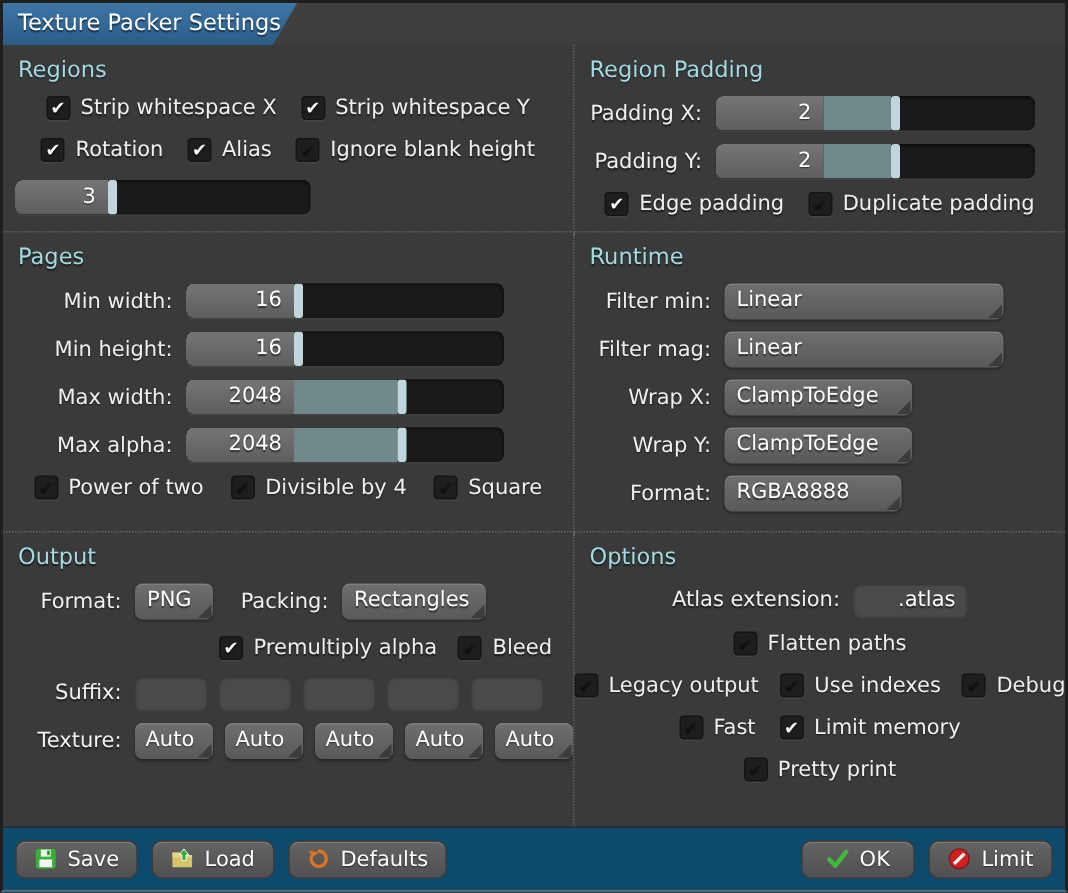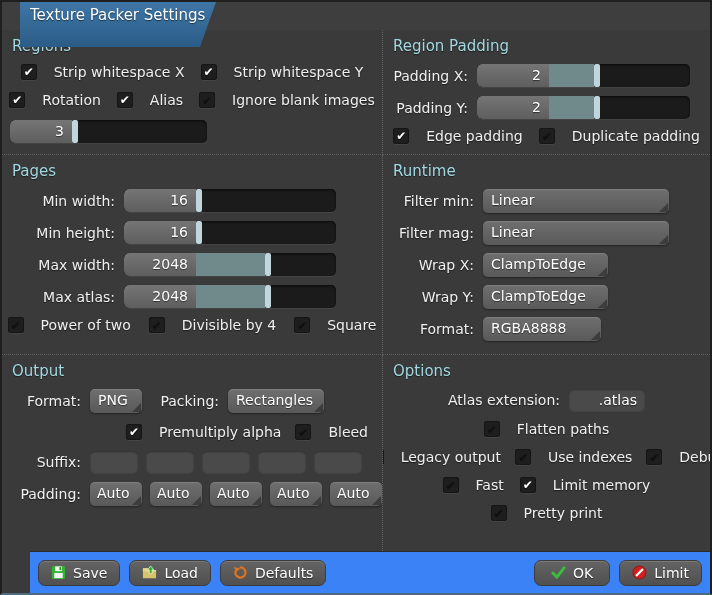--- a/index.html
+++ b/index.html
@@ -14,37 +14,37 @@
     width: 712px; height: 595px;
     background: #3a3a3a;
     border: 2px solid #1f1f1f;
     border-bottom: 2px solid #4b6b80;
     display: flex; flex-direction: column;
     text-shadow: 0 1px 1px rgba(0,0,0,.55);
   }
   
   .titlebar { height: 28px; background: #3e3e3e; position: relative; flex: 0 0 auto; }
   .title-tab {
-    position: absolute; left: 18px; top: 0; height: 45px; width: 196px;
+    position: absolute; left: 0; top: 0; height: 28px; width: 196px;
     background: linear-gradient(#3e76a6, #2b5c87);
     clip-path: polygon(0 0, 100% 0, calc(100% - 16px) 100%, 0 100%);
     line-height: 27px; padding-left: 10px; font-size: 15px; color: #fff;
   }
   
   .content { flex: 1 1 auto; display: grid; grid-template-columns: 381px 1fr; grid-template-rows: 125px 200px 1fr; }
   .cell { padding: 5px 8px 0 8px; overflow: hidden; }
   .cell.cl { border-right: 1px dotted #616161; }
   .cell.rtop { border-bottom: 1px dotted #616161; }
   .sec-h { color: #a2d9e3; font-size: 15px; margin: 2px 0 9px 2px; }
   
   .crow { display: flex; align-items: center; justify-content: center; gap: 16px; margin-bottom: 12px; }
   .frow { display: flex; align-items: center; margin-bottom: 9px; }
   .flabel { text-align: right; padding-right: 9px; flex: 0 0 auto; white-space: nowrap; }
   
-  .chk { display: inline-flex; align-items: center; gap: 17px; cursor: default; white-space: nowrap; }
+  .chk { display: inline-flex; align-items: center; gap: 7px; cursor: default; white-space: nowrap; }
   .box {
     width: 16px; height: 16px; background: #1e1e1e; border-radius: 3px;
     box-shadow: inset 0 0 0 1px #151515, 0 1px 0 rgba(255,255,255,.06);
     display: inline-flex; align-items: center; justify-content: center;
     font-size: 12px; color: transparent;
   }
   .chk.on .box { color: #ffffff; }
   .box::after { content: "✔"; }
   
   .ss {
@@ -75,22 +75,22 @@
   .tf {
     height: 22px; line-height: 22px; background: #4a4a4a; border-radius: 5px;
     padding: 0 8px; color: #fff; text-align: right; flex: 0 0 auto;
     box-shadow: inset 0 1px 2px rgba(0,0,0,.35), 0 1px 0 rgba(255,255,255,.05);
   }
   .five { display: flex; gap: 8px; }
   .five .tf { width: 48px; padding: 0 7px; }
   .five .sel { width: 52px; padding-left: 7px; }
   
   .footer {
-    flex: 0 0 42px; background: #3b82f6; border-top: 1px solid #2a2a2a;
-    display: flex; align-items: center; justify-content: space-between; padding: 0 8px; margin-left: 28px;
+    flex: 0 0 42px; background: #0c4a6e; border-top: 1px solid #2a2a2a;
+    display: flex; align-items: center; justify-content: space-between; padding: 0 8px;
   }
   .bgroup { display: flex; gap: 9px; }
   .btn {
     display: inline-flex; align-items: center; gap: 7px; height: 26px;
     padding: 0 12px; border-radius: 7px; color: #fff;
     background: linear-gradient(#646464, #505050);
     border: 1px solid #3c3c3c; box-shadow: inset 0 1px 0 rgba(255,255,255,.15);
     cursor: default; white-space: nowrap;
   }
   .btn svg { display: block; }
@@ -124,21 +124,21 @@
         <label class="chk on">
           <span class="box"></span>
           <span>Rotation</span>
         </label>
         <label class="chk on">
           <span class="box"></span>
           <span>Alias</span>
         </label>
         <label class="chk">
           <span class="box"></span>
-          <span>Ignore blank images</span>
+          <span>Ignore blank height</span>
         </label>
       </div>
       <div class="frow">
         <div class="ss" style="width:197px">
           <span class="num" style="width:62px">3</span>
           <span class="knob"></span>
           <span class="track"></span>
         </div>
       </div>
     </div>
@@ -196,21 +196,21 @@
       <div class="frow">
         <span class="flabel" style="width:114px">Max width:</span>
         <div class="ss" style="width:212px">
           <span class="num" style="width:72px">2048</span>
           <span class="fill" style="width:69px"></span>
           <span class="knob"></span>
           <span class="track"></span>
         </div>
       </div>
       <div class="frow">
-        <span class="flabel" style="width:114px">Max atlas:</span>
+        <span class="flabel" style="width:114px">Max alpha:</span>
         <div class="ss" style="width:212px">
           <span class="num" style="width:72px">2048</span>
           <span class="fill" style="width:69px"></span>
           <span class="knob"></span>
           <span class="track"></span>
         </div>
       </div>
       <div class="crow" style="gap:18px;margin-top:2px">
         <label class="chk">
           <span class="box"></span>
@@ -294,21 +294,21 @@
         <span class="flabel" style="width:80px">Suffix:</span>
         <div class="five">
           <span class="tf"></span>
           <span class="tf"></span>
           <span class="tf"></span>
           <span class="tf"></span>
           <span class="tf"></span>
         </div>
       </div>
       <div class="frow">
-        <span class="flabel" style="width:80px">Padding:</span>
+        <span class="flabel" style="width:80px">Texture:</span>
         <div class="five">
           <div class="sel">
             <span>Auto</span>
             <span class="corner"></span>
           </div>
           <div class="sel">
             <span>Auto</span>
             <span class="corner"></span>
           </div>
           <div class="sel">

